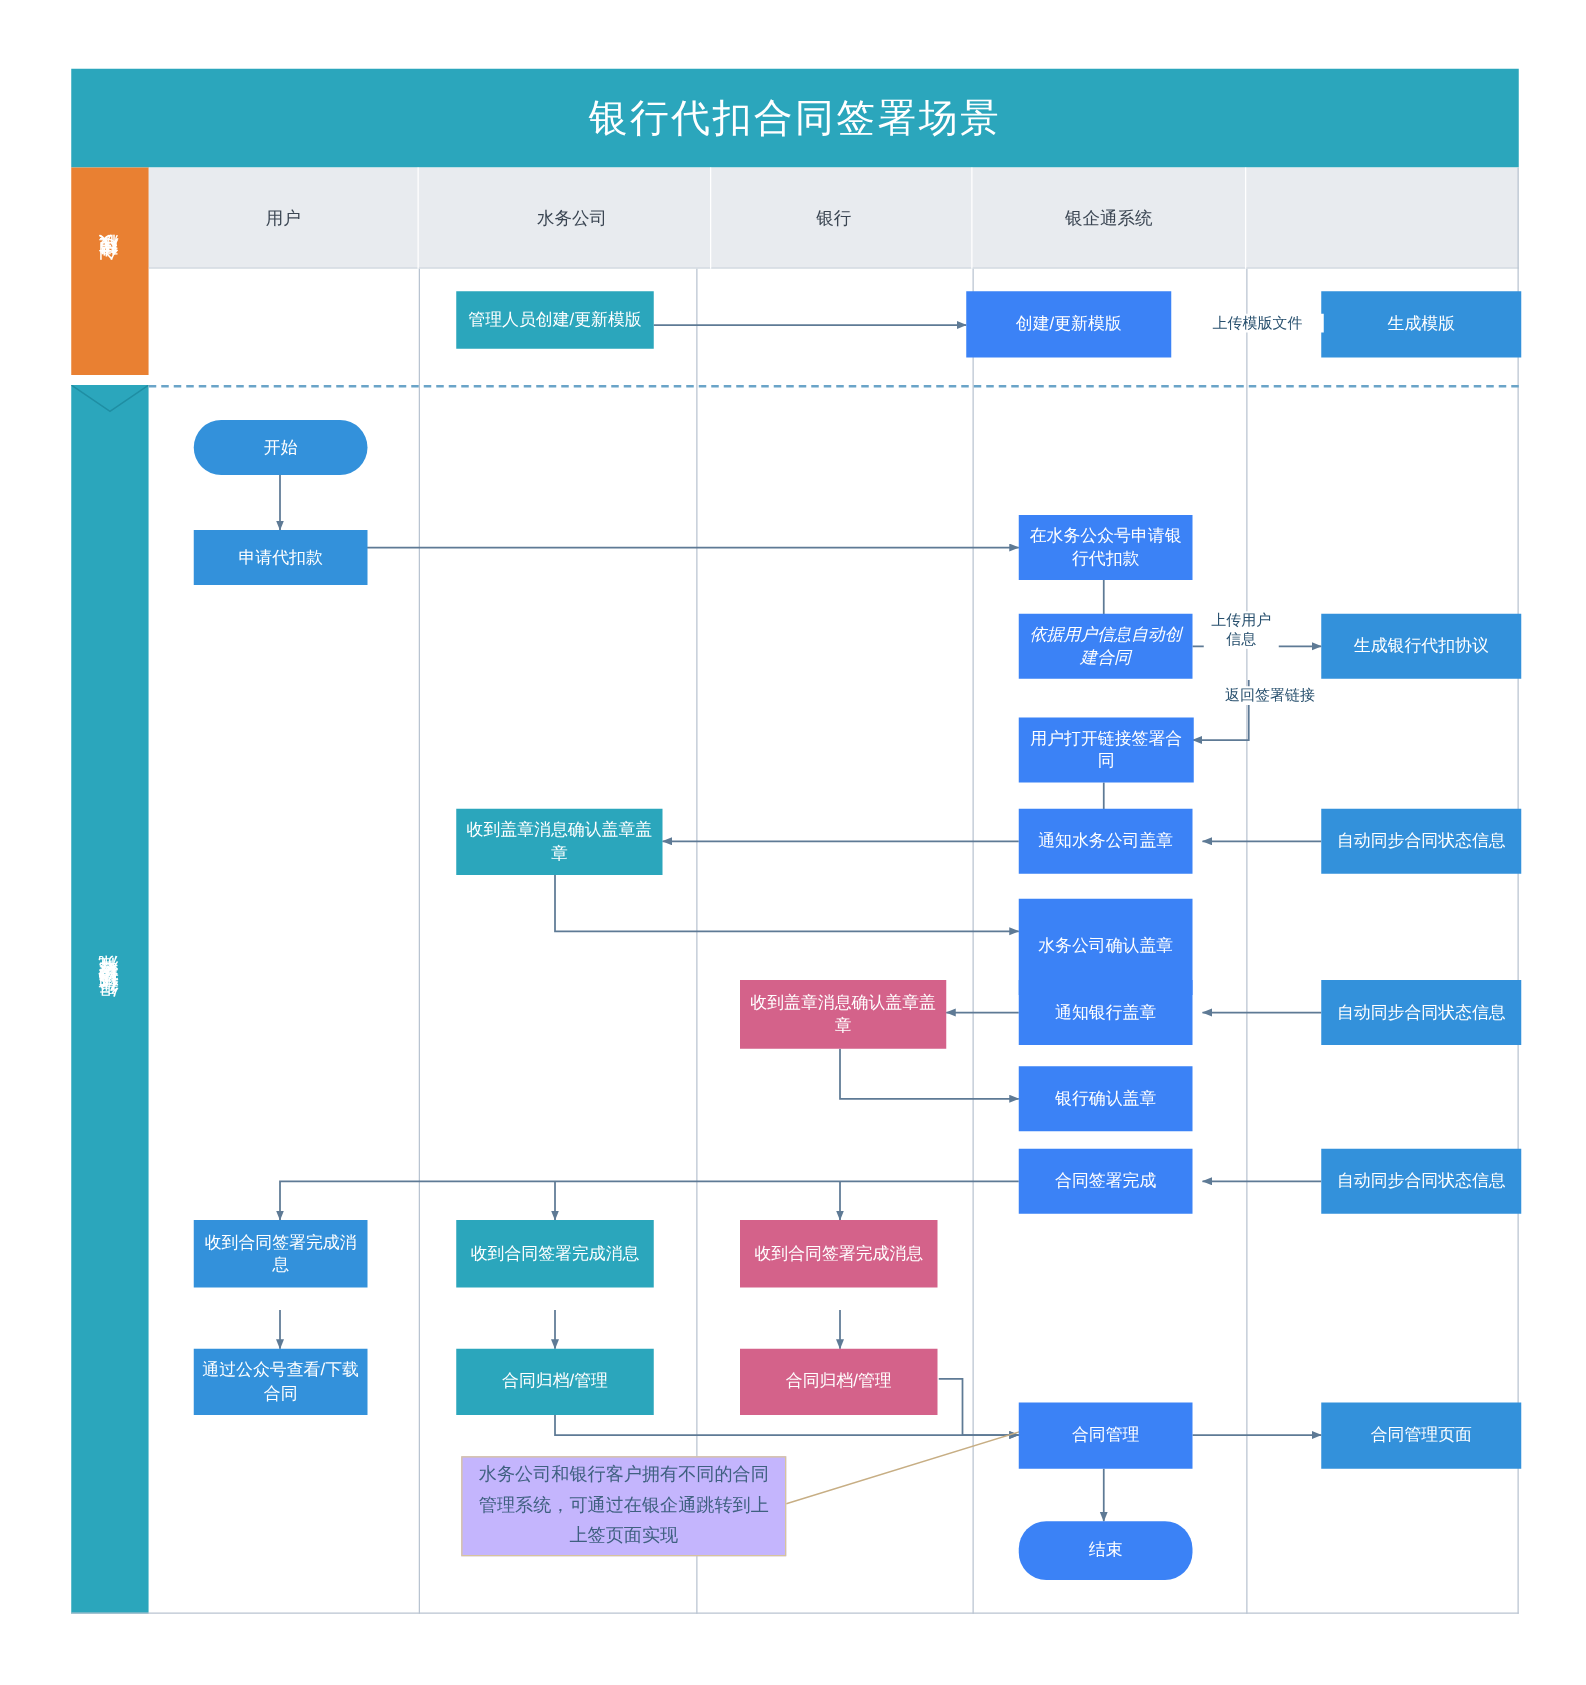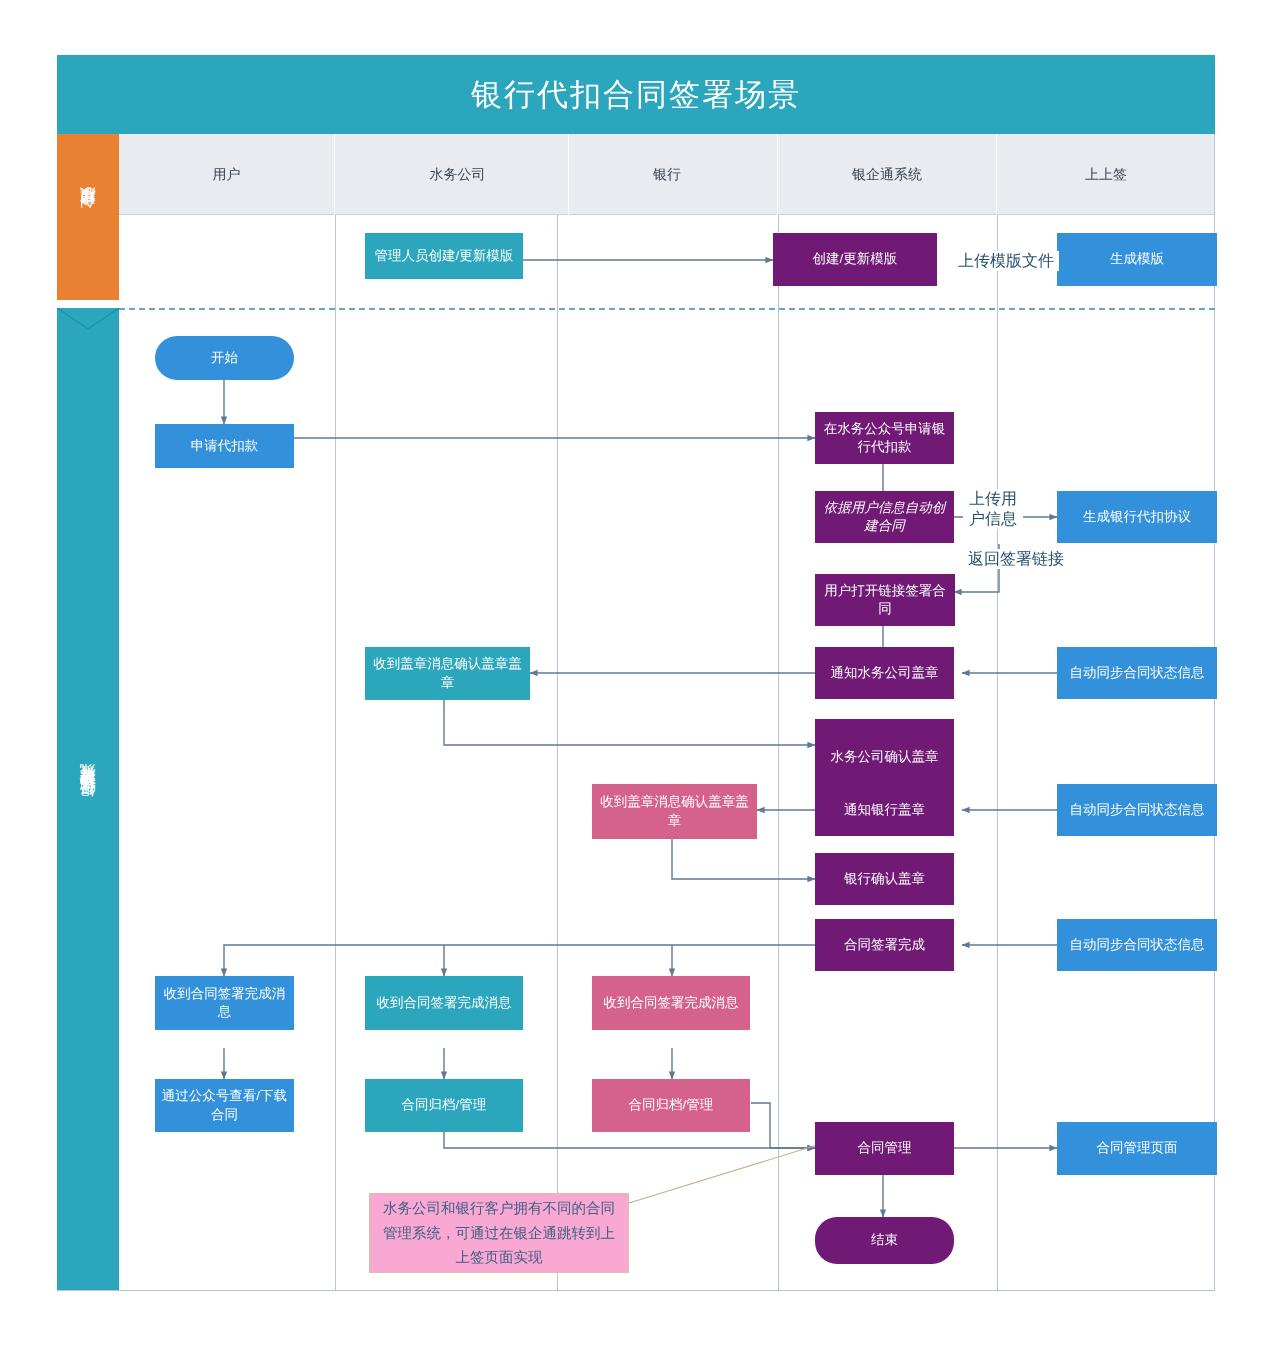--- a/index.html
+++ b/index.html
@@ -50,40 +50,40 @@
      border-top:2px dashed #6aa4c8;}
 
   
   .node{
     position:absolute;box-sizing:border-box;
     display:flex;align-items:center;justify-content:center;text-align:center;
     color:#ffffff;font-size:13.5px;line-height:1.35;padding:2px 6px;
   }
   .n-teal{background:#2BA6BC;}
   .n-blue{background:#3391DB;}
-  .n-gray{background:#701a75;}
+  .n-gray{background:#3b82f6;}
   .n-pink{background:#D4628A;}
   .n-round{border-radius:22px;}
 
   
   svg.wires{position:absolute;left:0;top:0;width:1158px;height:1236px;
     overflow:visible;pointer-events:none;}
   .edge{fill:none;stroke:#5E7A95;stroke-width:1.4;}
   .note-line{fill:none;stroke:#C7AE84;stroke-width:1.1;}
 
   
-  .elabel{position:absolute;color:#28506e;font-size:16px;line-height:1.25;
+  .elabel{position:absolute;color:#28506e;font-size:12px;line-height:1.25;
     text-align:center;background:#ffffff;padding:0 1px;}
 
   
   .note{
     position:absolute;box-sizing:border-box;
-    border:1px solid #D7C49B;background:#f9a8d4;
+    border:1px solid #D7C49B;background:#c4b5fd;
     color:#3f6080;font-size:14.5px;line-height:1.7;text-align:center;
-    display:flex;align-items:center;justify-content:center;padding:6px 8px;margin-top:28px;
+    display:flex;align-items:center;justify-content:center;padding:6px 8px;
   }
 </style>
 </head>
 <body>
 
 <div id="diagram">
 
   <div class="title-bar">银行代扣合同签署场景</div>
 
   <div class="phase" id="phase-template">
@@ -95,21 +95,20 @@
       <polyline points="0,0 31,21 62,0" fill="none" stroke="#1f8ea3" stroke-width="1.2"></polyline>
     </svg>
     <span class="vtxt">银行代扣协议签署流程</span>
   </div>
 
   <div class="lane-head-row">
     <div class="lane-head" style="left:0;width:216px;">用户</div>
     <div class="lane-head" style="left:228px;width:222px;">水务公司</div>
     <div class="lane-head" style="left:438px;width:221px;">银行</div>
     <div class="lane-head" style="left:659px;width:219px;">银企通系统</div>
-    <div class="lane-head" style="left:878px;width:218px;border-right:none;">上上签</div>
   </div>
 
   <div class="lane-body">
     <div class="lane-sep" style="left:216px;"></div>
     <div class="lane-sep" style="left:438px;"></div>
     <div class="lane-sep" style="left:659px;"></div>
     <div class="lane-sep" style="left:878px;"></div>
   </div>
   <div class="frame-right"></div>
   <div class="frame-bottom"></div>

